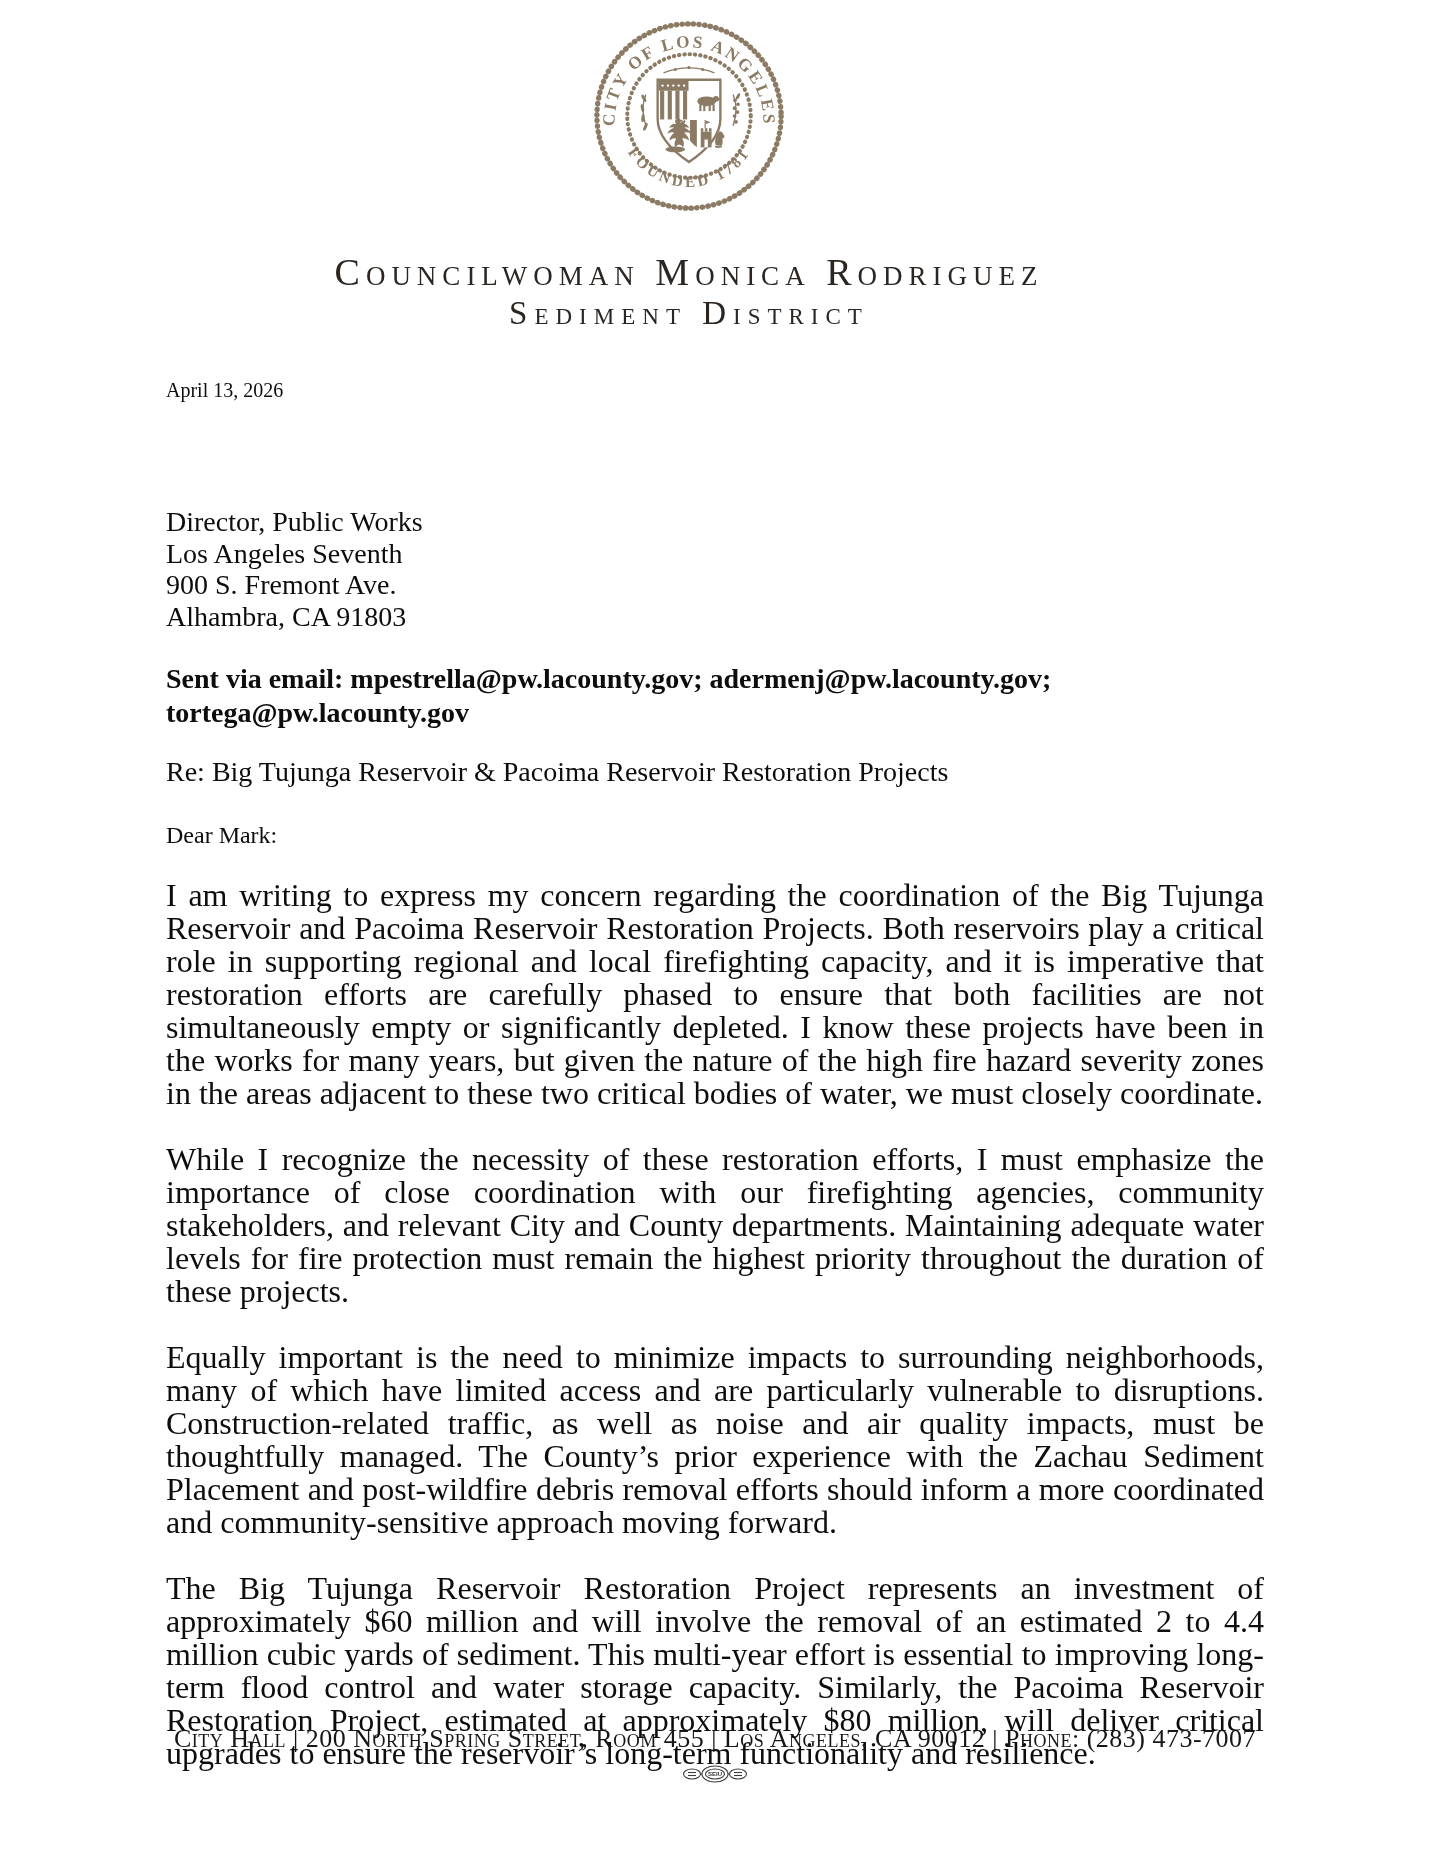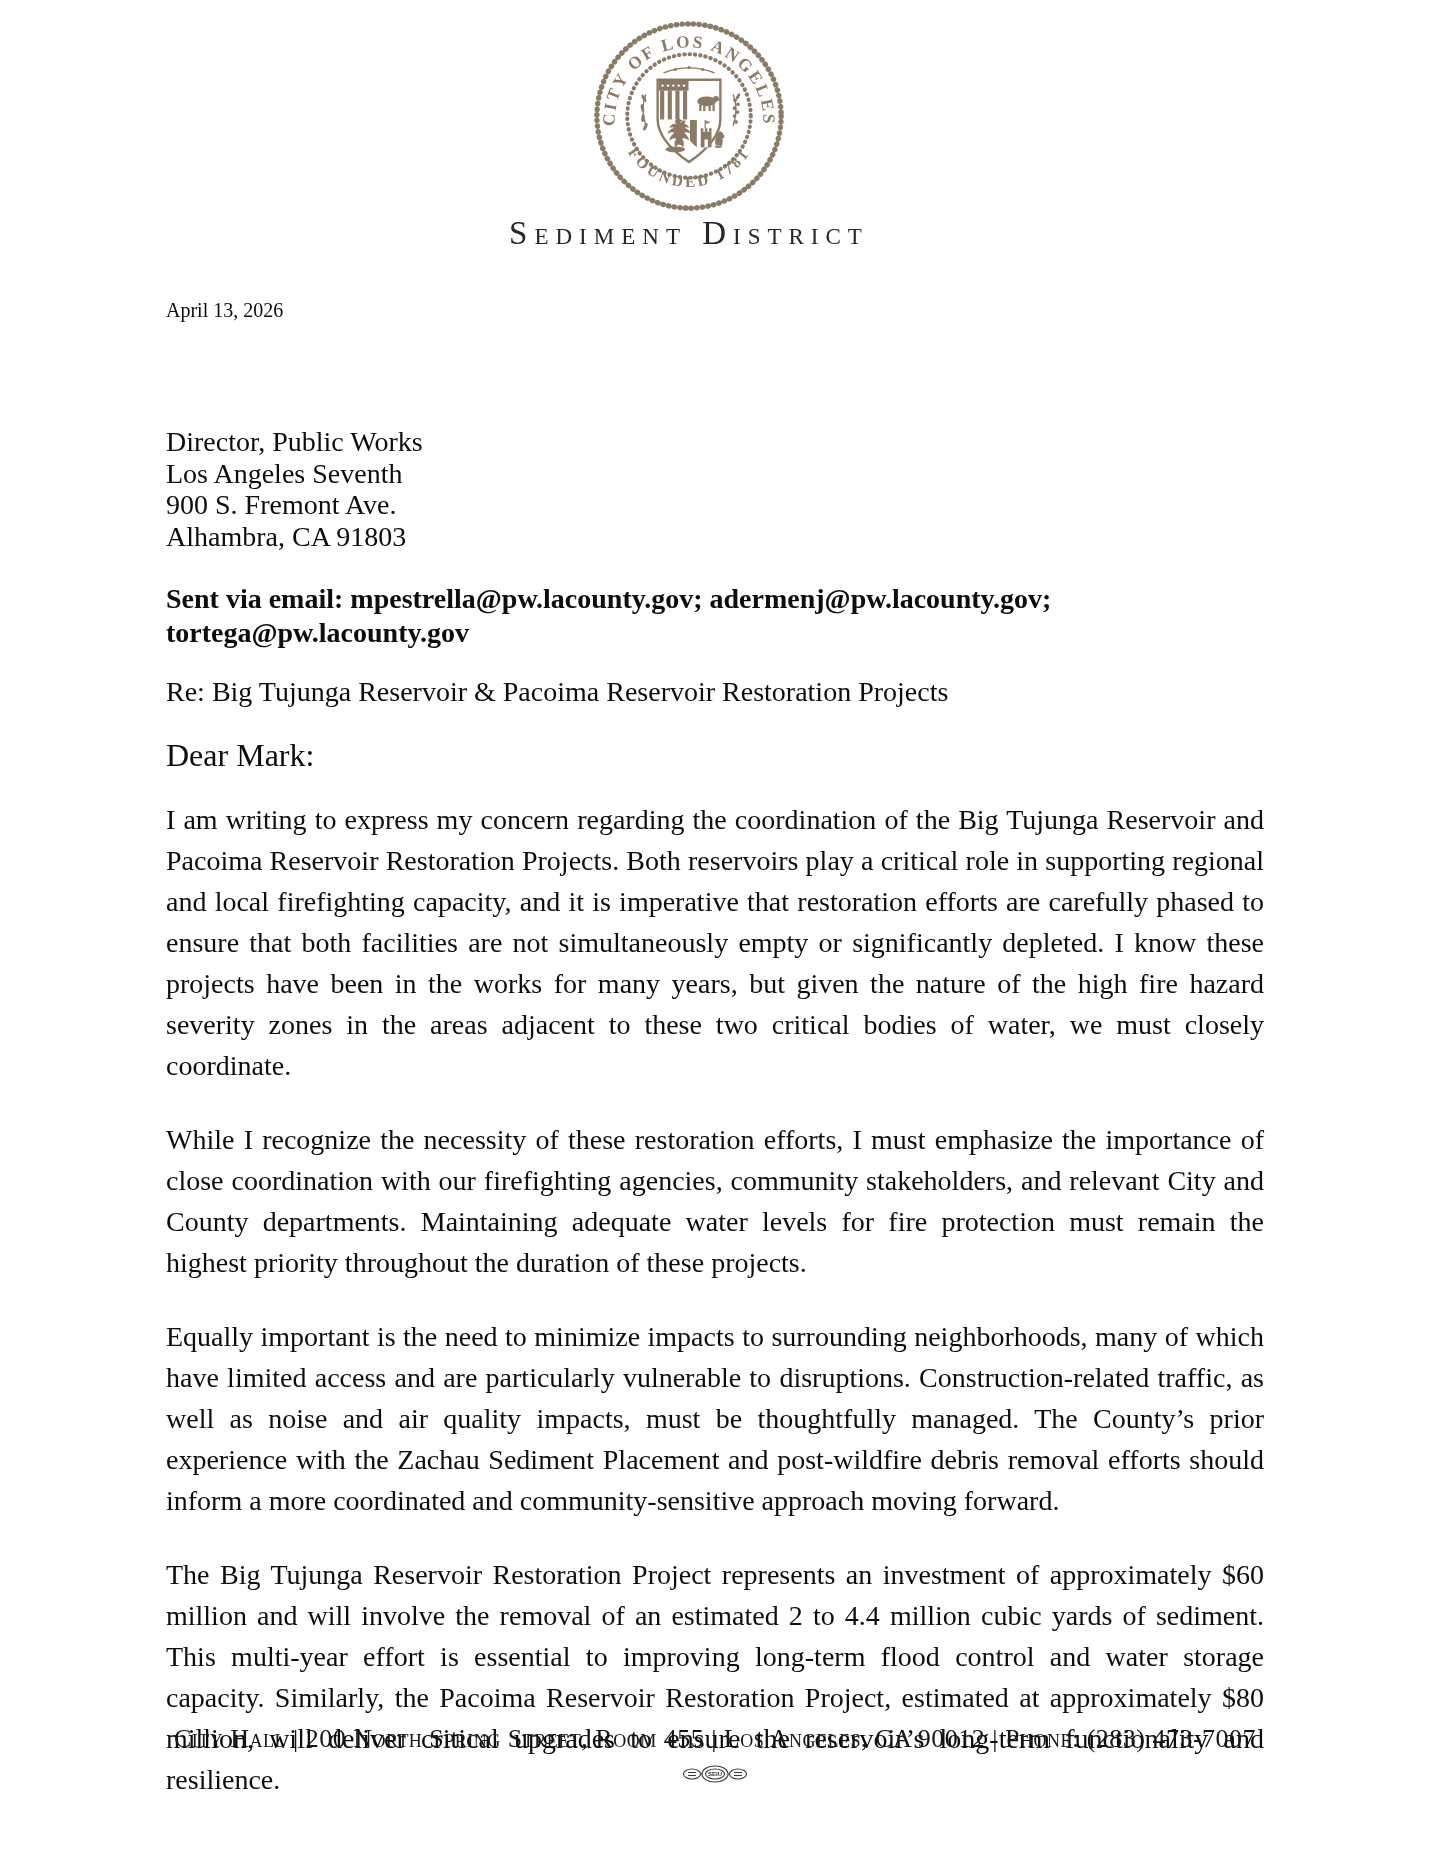--- a/index.html
+++ b/index.html
@@ -32,25 +32,25 @@
     color: #2b2622;
   }
   
   .date-line  { margin-top: 42px; font-size: 20px; line-height: 32px; }
   .recipient  { margin-top: 100px; font-size: 28px; line-height: 31.5px; }
   .email-line {
     margin: 30px 0 0 0; font-weight: bold;
     font-size: 28px; line-height: 34px;
   }
   .subject-line { margin: 26px 0 0 0; font-size: 28px; line-height: 32px; }
-  .salutation   { margin: 31px 0 0 0; font-size: 32px; line-height: 32px; }
+  .salutation   { margin: 31px 0 0 0; font-size: 24px; line-height: 32px; }
   .body-paras   { margin-top: 28px; }
   .body-paras p {
     margin: 0 0 33px 0;
-    font-size: 28px; line-height: 41px;
+    font-size: 32px; line-height: 33px;
     text-align: justify;
   }
   
   .page-footer {
     position: absolute; left: 0; right: 0; top: 1724px;
     text-align: center; color: #161616;
   }
   .footer-address {
     font-variant: small-caps;
     font-size: 26px; line-height: 30px;
@@ -154,20 +154,21 @@
 
           <g fill="#8b7a64">
             <path d="M74,56 q26,-10 52,0" stroke="#8b7a64" stroke-width="1.3" fill="none"></path>
             <circle cx="86" cy="52.5" r="1.6"></circle>
               <circle cx="100" cy="50.5" r="1.6"></circle>
               <circle cx="114" cy="52.5" r="1.6"></circle>
           </g>
         </g>
       </svg>
     </div>
+    <div class="lh-name">Councilwoman Monica Rodriguez</div>
     <div class="lh-district">Sediment District</div>
   </header>
 
   <div class="date-line">April 13, 2026</div>
 
   <div class="recipient">
     <div>Director, Public Works</div>
     <div>Los Angeles Seventh</div>
     <div>900 S. Fremont Ave.</div>
     <div>Alhambra, CA 91803</div>

